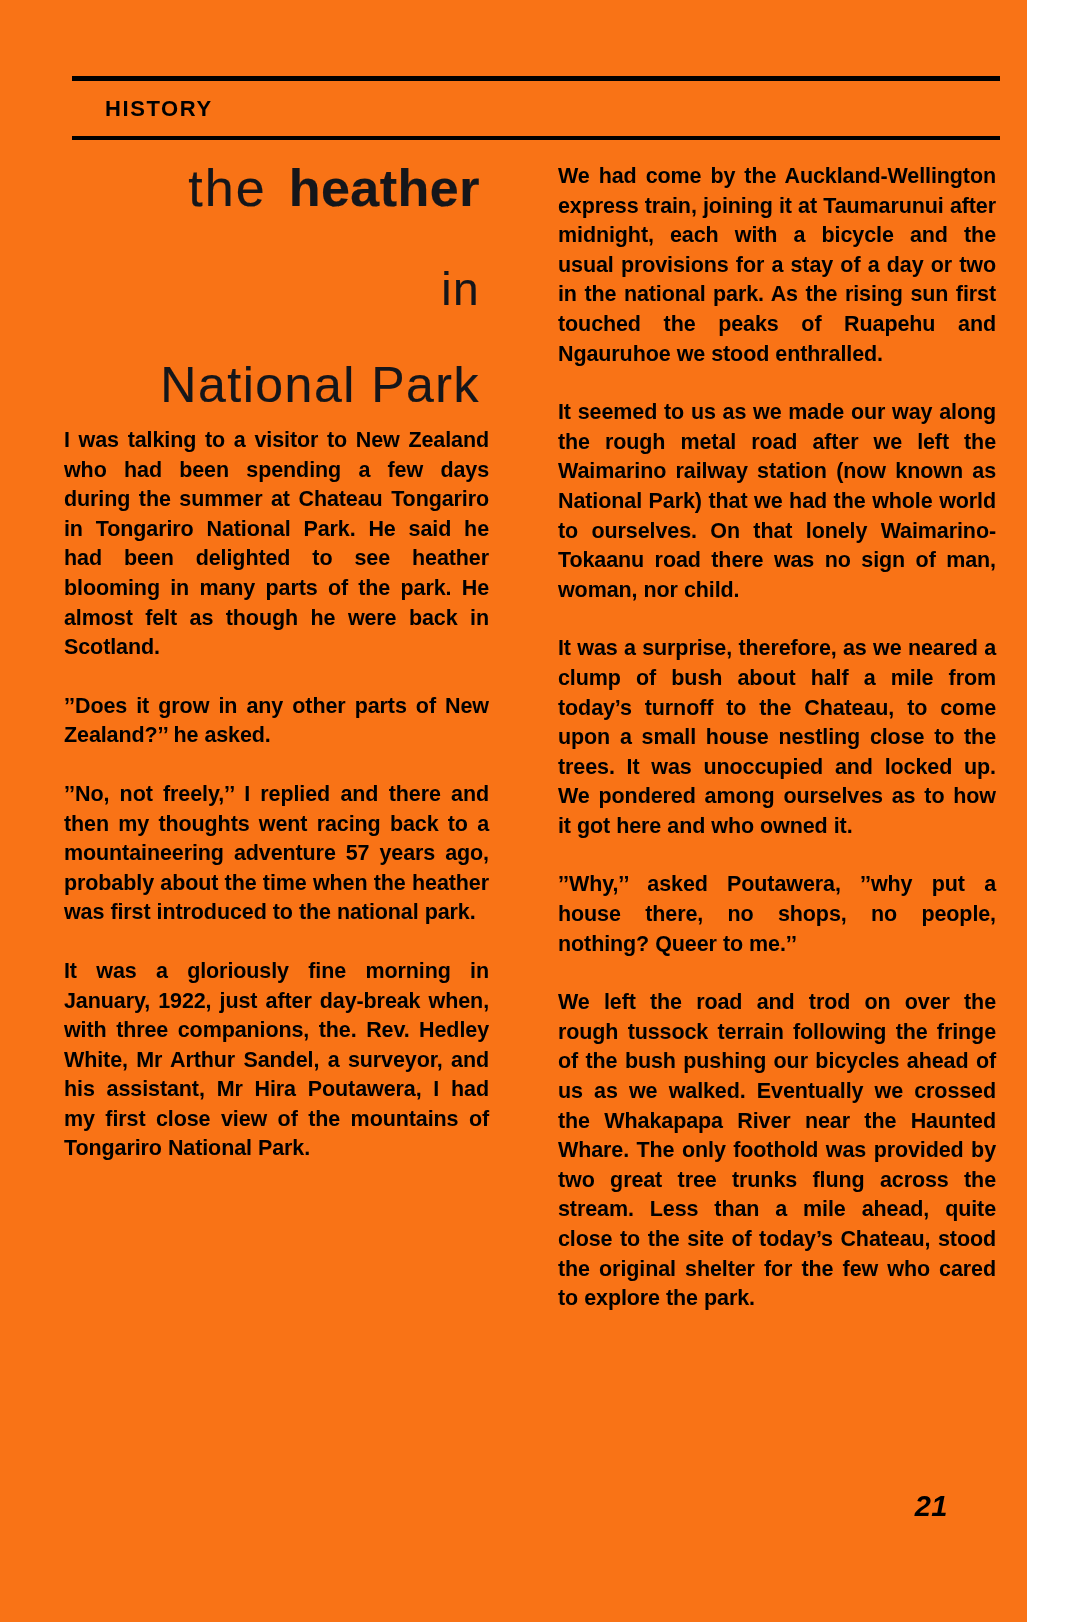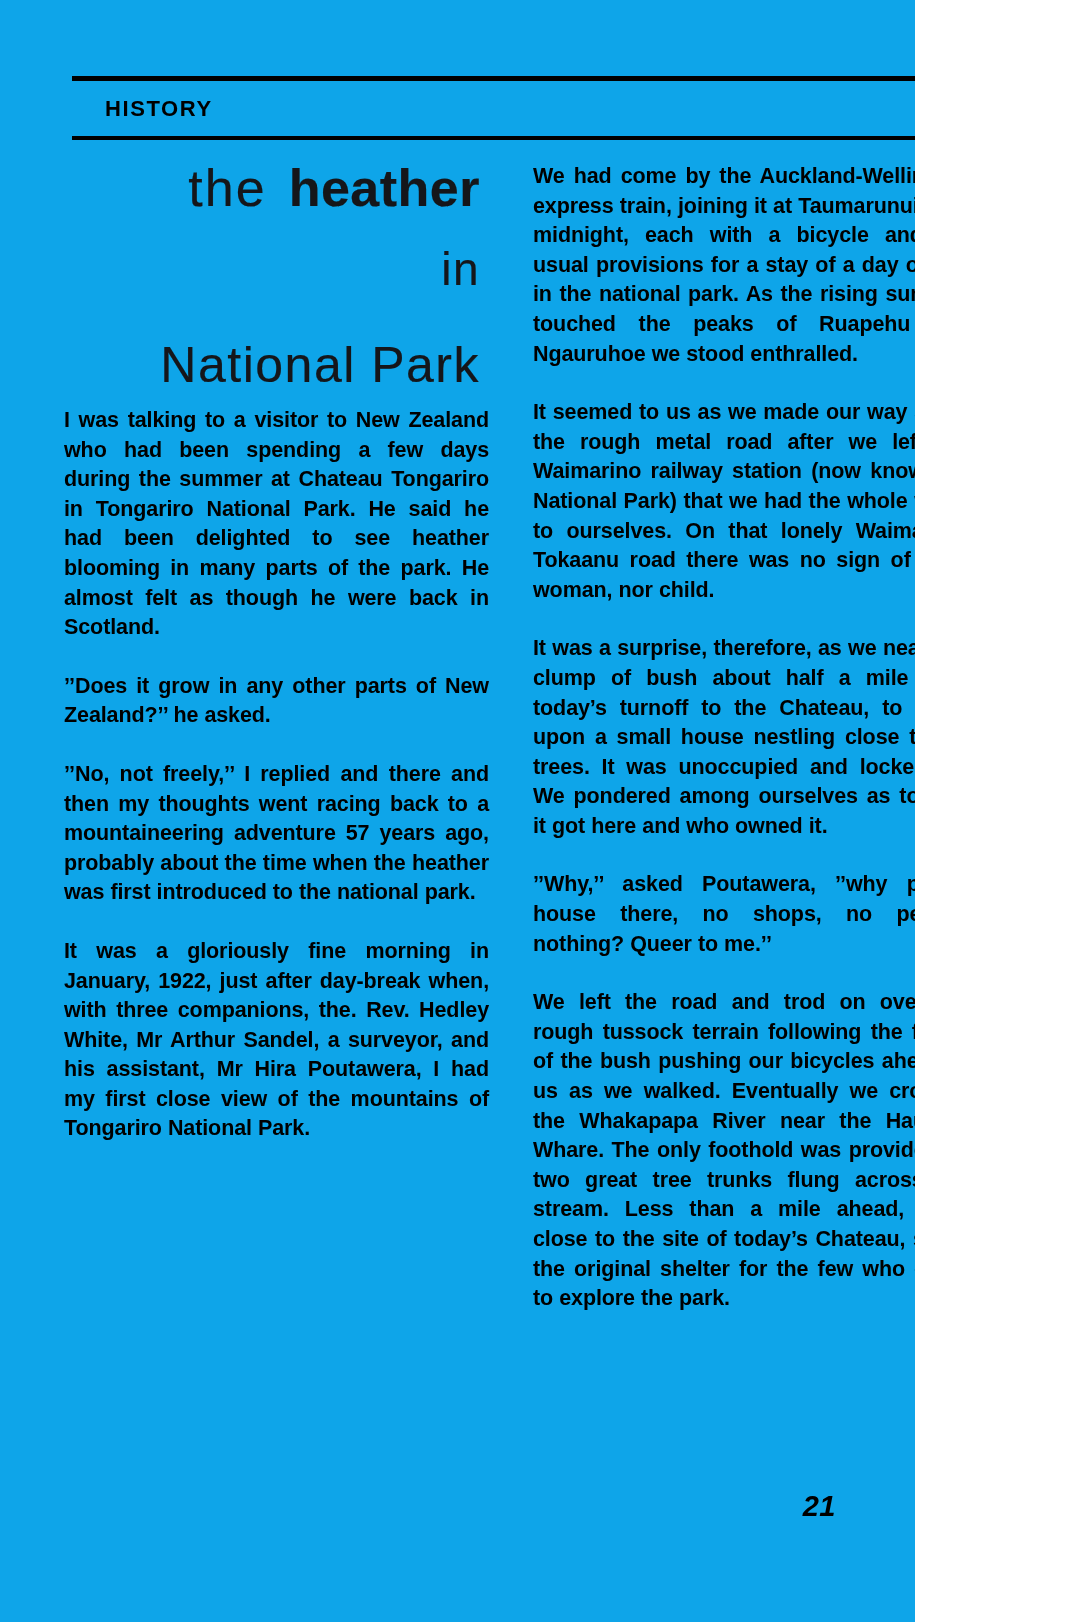--- a/index.html
+++ b/index.html
@@ -7,23 +7,23 @@
     margin: 0;
     padding: 0;
     background: #ffffff;
   }
   body {
     font-family: "Liberation Sans", sans-serif;
     color: #000000;
   }
   .page {
     position: relative;
-    width: 915px;
+    width: 1027px;
     height: 1622px;
-    background: #0ea5e9;
+    background: #f97316;
     overflow: hidden;
     box-sizing: border-box;
   }
 
   
   .masthead {
     position: absolute;
     left: 72px;
     top: 76px;
     width: 928px;
@@ -52,40 +52,40 @@
     top: 162px;
     width: 940px;
     height: 1300px;
   }
   .col {
     position: absolute;
     top: 0;
     width: 425px;
   }
   .col-left { left: 0; }
-  .col-right { left: 469px; width: 438px; }
+  .col-right { left: 494px; width: 438px; }
 
   
   .display-title {
     text-align: right;
     padding-right: 9px;
     margin-bottom: 16px;
   }
   .dt-line {
     font-family: "Liberation Sans", sans-serif;
     font-weight: 300;
     line-height: 1.0;
     white-space: nowrap;
     color: #15161a;
     -webkit-text-stroke: 0.2px #15161a;
   }
   .dt-line-1 {
     font-size: 52px;
     letter-spacing: 1.5px;
-    margin-bottom: 32px;
+    margin-bottom: 52px;
   }
   .dt-line-1 .light {
     font-weight: 300;
     letter-spacing: 2px;
   }
   .dt-line-1 .bold {
     font-weight: 700;
     letter-spacing: 0.5px;
     margin-left: 22px;
   }

